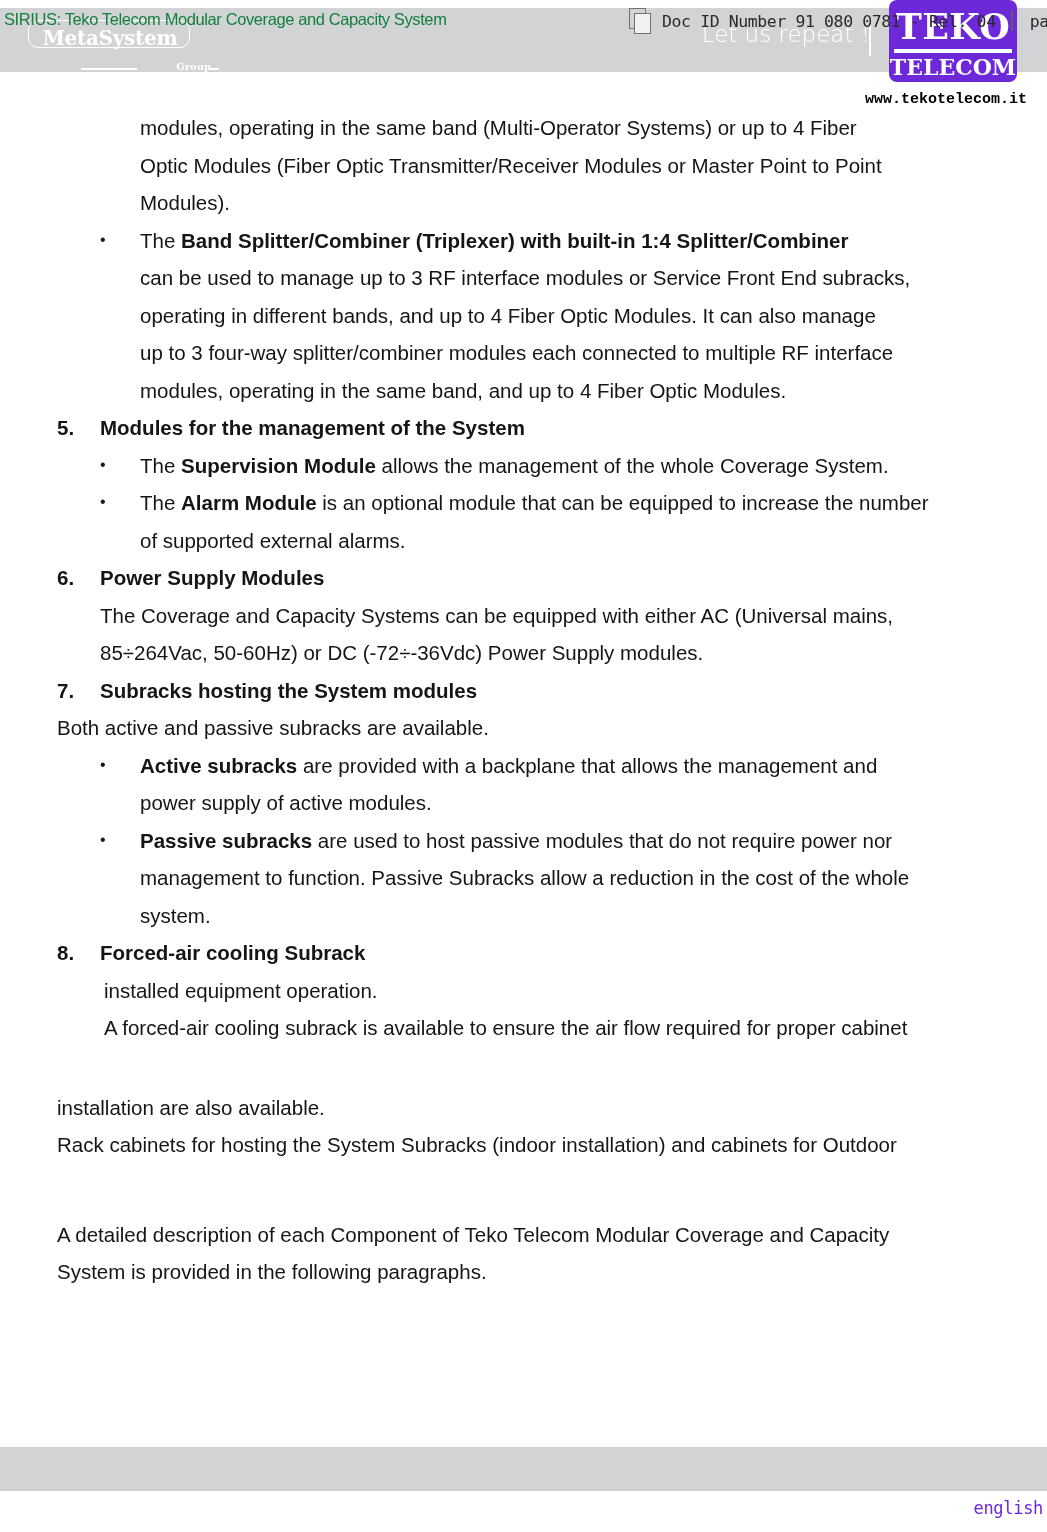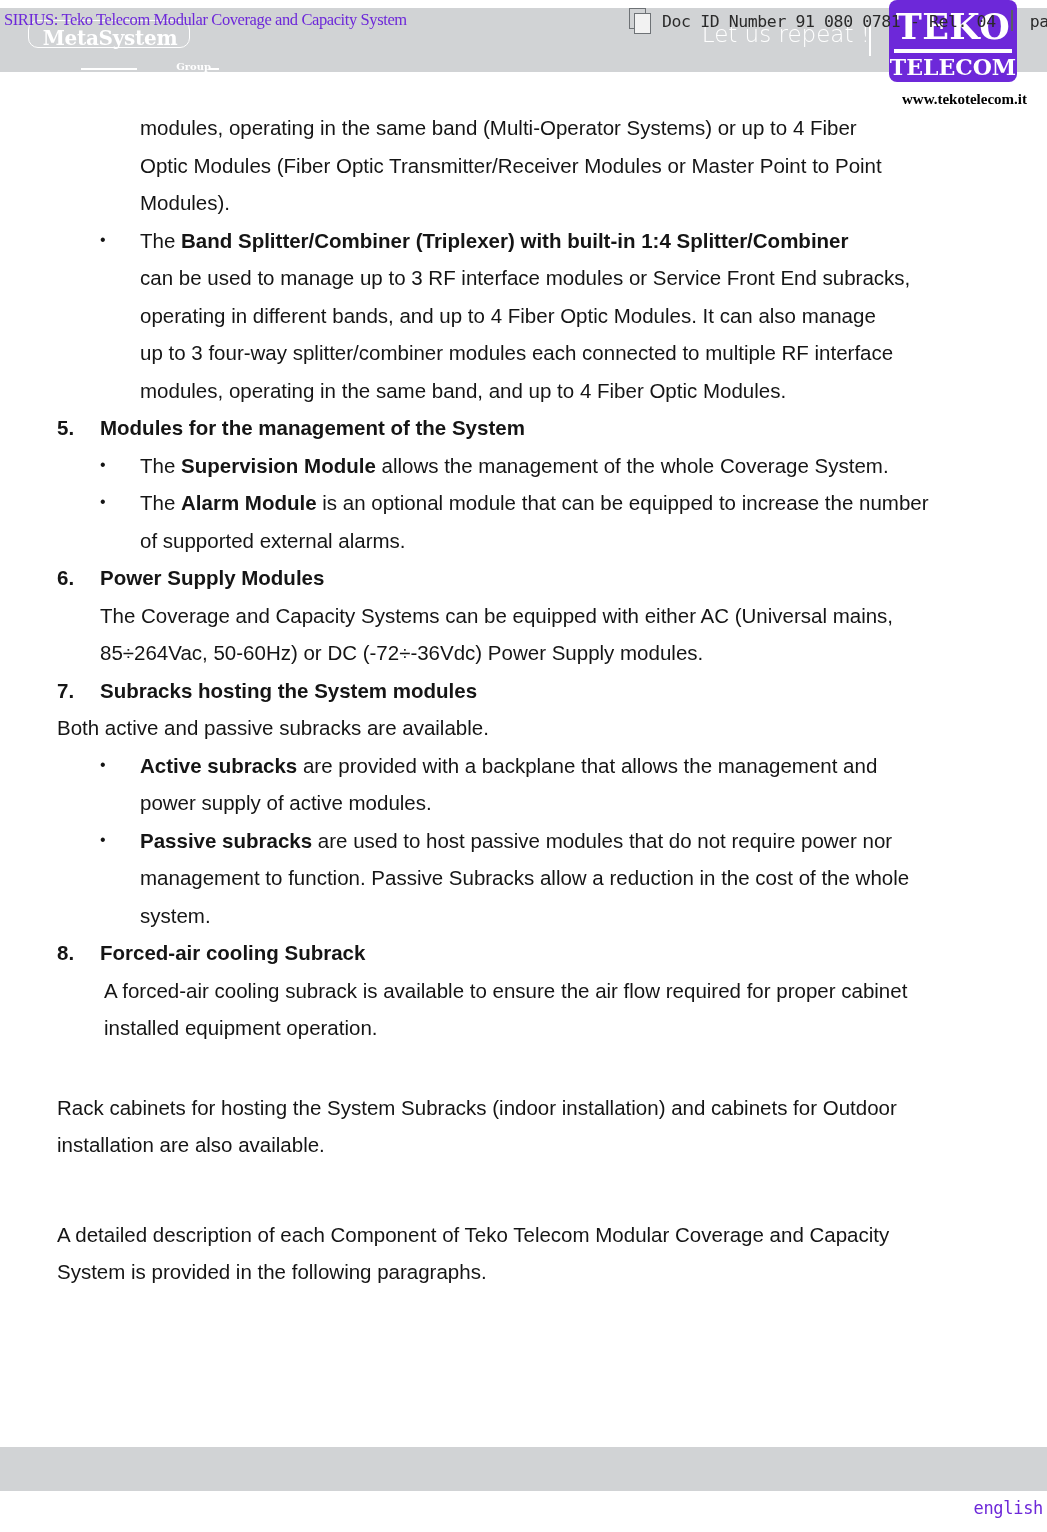--- a/index.html
+++ b/index.html
@@ -139,21 +139,21 @@
     color: #ffffff;
     letter-spacing: 0px;
     line-height: 1;
   }
   .teko-url {
     position: absolute;
     left: 817px;
     top: 91px;
     width: 210px;
     text-align: right;
-    font-family: Liberation Serif, serif;
+    font-family: Liberation Mono, monospace;
     font-size: 15px;
     font-weight: bold;
     color: #000000;
     white-space: nowrap;
   }
 
   
   .content {
     position: absolute;
     left: 0;
@@ -243,23 +243,23 @@
     left: 0;
     top: 1447px;
     width: 1047px;
     height: 44px;
     background: #d1d3d5;
   }
   .footer-left {
     position: absolute;
     left: 4px;
     top: 10px;
-    font-family: Liberation Serif, serif;
+    font-family: Liberation Sans, sans-serif;
     font-size: 16.5px;
-    color: #6d28d9;
+    color: #15803d;
     white-space: nowrap;
     letter-spacing: -0.4px;
   }
   .footer-right {
     position: absolute;
     left: 662px;
     top: 10px;
     font-family: "DejaVu Sans Mono", monospace;
     font-size: 16.5px;
     color: #2a2a2a;
@@ -402,29 +402,29 @@
       <span class="jline">management to function. Passive Subracks allow a reduction in the cost of the whole</span>
       <span class="jline-last">system.</span>
     </span>
   </p>
 
   <p class="p-num">
     <b class="num">8.</b>
     <b class="num-text">Forced-air cooling Subrack</b>
   </p>
   <p class="p-indent-104">
+    <span class="jline-last">installed equipment operation.</span>
     <span class="jline-last">A forced-air cooling subrack is available to ensure the air flow required for proper cabinet</span>
-    <span class="jline-last">installed equipment operation.</span>
   </p>
 
   <div class="spacer-md"></div>
 
   <p class="p-flush">
+    <span class="jline-last">installation are also available.</span>
     <span class="jline-last">Rack cabinets for hosting the System Subracks (indoor installation) and cabinets for Outdoor</span>
-    <span class="jline-last">installation are also available.</span>
   </p>
 
   <div class="spacer-lg"></div>
 
   <p class="p-flush">
     <span class="jline-last">A detailed description of each Component of Teko Telecom Modular Coverage and Capacity</span>
     <span class="jline-last">System is provided in the following paragraphs.</span>
   </p>
 
 </div>

